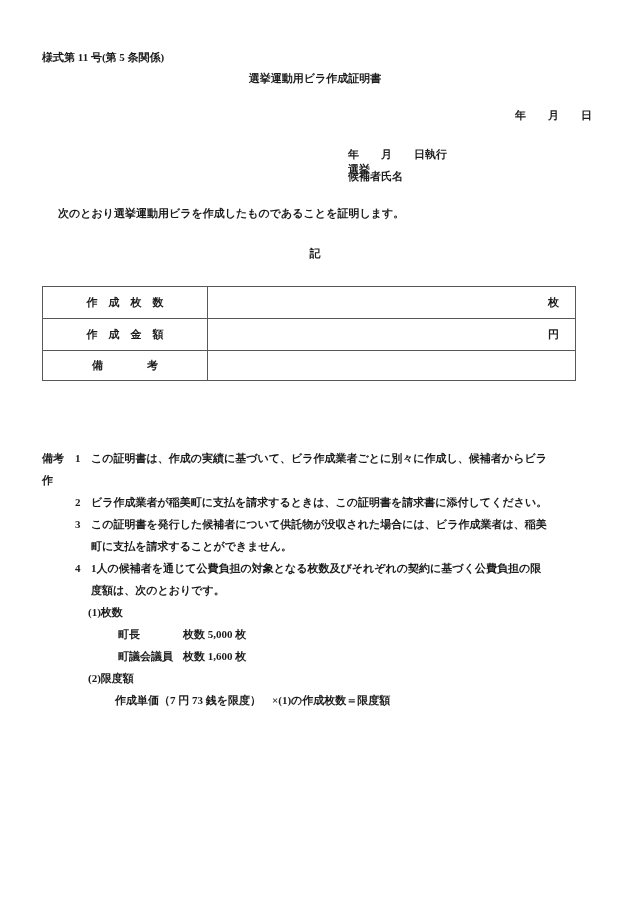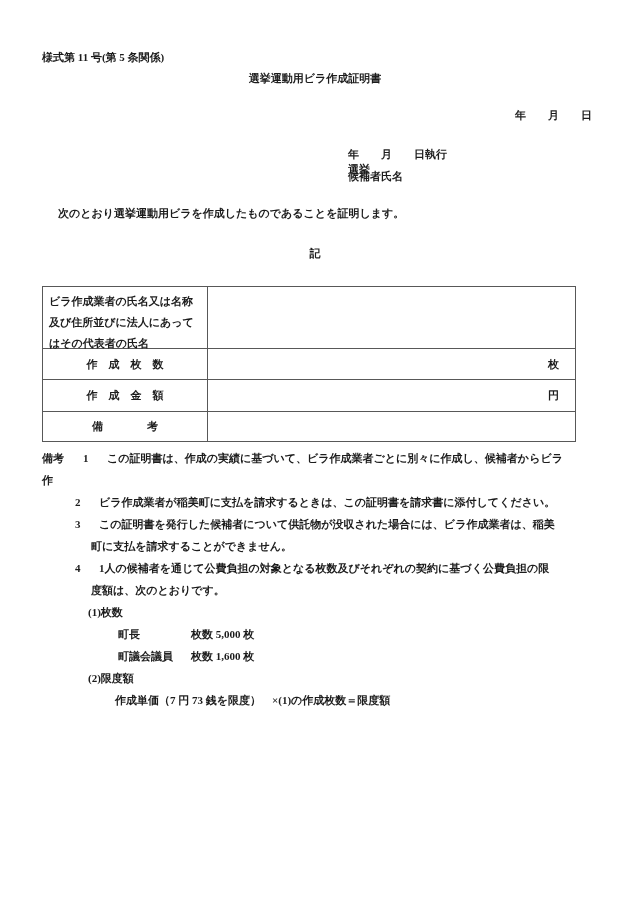--- a/index.html
+++ b/index.html
@@ -31,21 +31,21 @@
   .t-value { flex:1; display:flex; align-items:center; justify-content:flex-end; padding-right:16px; }
   .row-1 { height:61px; }
   .row-2 { height:31px; }
   .row-3 { height:32px;gap:44px; }
   .row-4 { height:30px; }
   .row-1 .t-label { padding:4px 2px 0 6px; line-height:21px; white-space:nowrap; }
   .center-label { display:flex; align-items:center; justify-content:center; white-space:nowrap; }
 
   
   .notes { position:absolute; left:42px; top:447px; width:566px; }
-  .n-line { display:flex; line-height:22px; white-space:nowrap;gap:8px; }
+  .n-line { display:flex; line-height:22px; white-space:nowrap; }
   .n-head { width:33px; flex:0 0 33px; }
   .n-num  { width:16px; flex:0 0 16px; }
   .ind-36 { padding-left:36px; }
   .ind-33 { padding-left:33px; }
   .ind-49 { padding-left:49px; }
   .ind-46 { padding-left:46px; }
   .ind-76 { padding-left:76px; }
   .ind-73 { padding-left:73px; }
   .n-name { width:65px; flex:0 0 65px; }
 </style>
@@ -65,28 +65,20 @@
     <span>選挙</span>
   </div>
 
   <div class="abs candidate-line">候補者氏名</div>
 
   <div class="abs certify">次のとおり選挙運動用ビラを作成したものであることを証明します。</div>
 
   <div class="abs record-mark">記</div>
 
   <div class="cert-table">
-    <div class="t-row row-1">
-      <div class="t-label">
-        <div>ビラ作成業者の氏名又は名称</div>
-        <div>及び住所並びに法人にあって</div>
-        <div>はその代表者の氏名</div>
-      </div>
-      <div class="t-value"></div>
-    </div>
     <div class="t-row row-2">
       <div class="t-label center-label">作　成　枚　数</div>
       <div class="t-value">
         <span>枚</span>
       </div>
     </div>
     <div class="t-row row-3">
       <div class="t-label center-label">作　成　金　額</div>
       <div class="t-value">
         <span>円</span>

